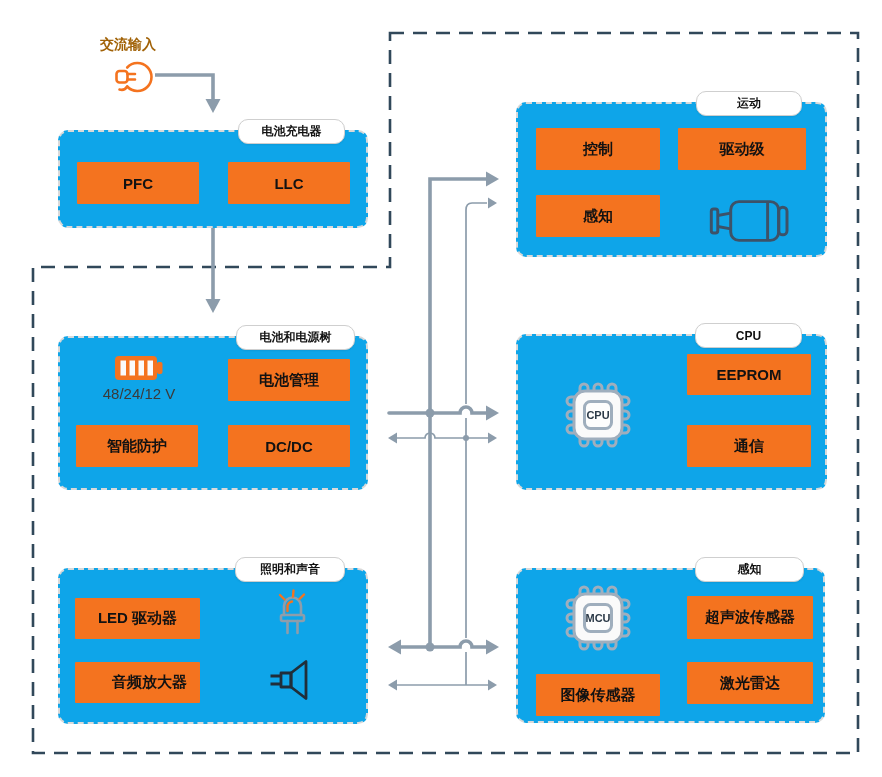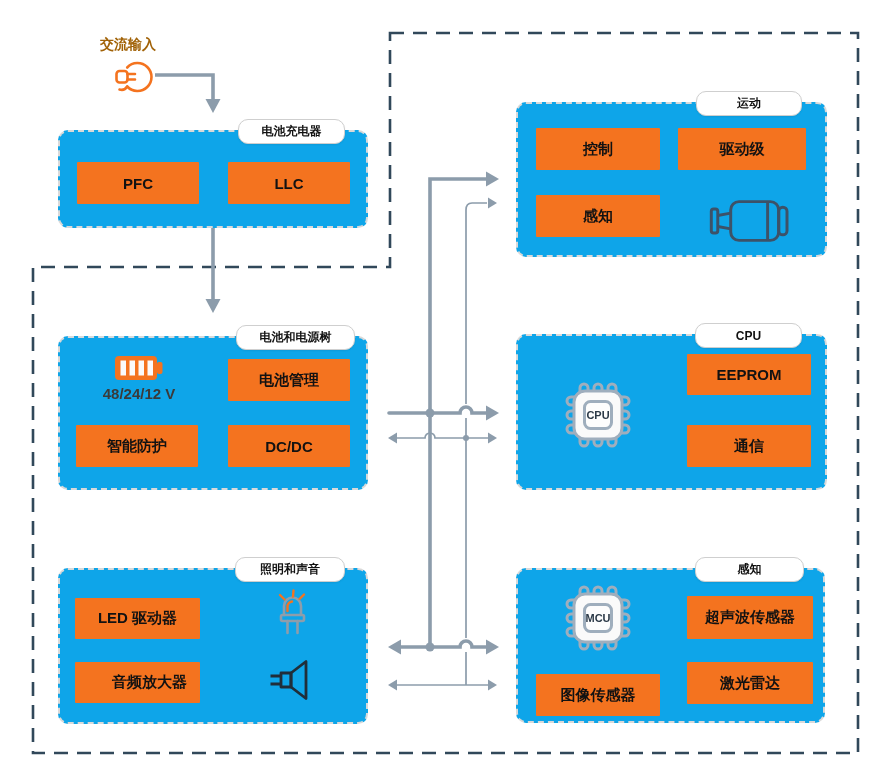--- a/index.html
+++ b/index.html
@@ -7,21 +7,21 @@
           font-family:"Liberation Sans","DejaVu Sans",sans-serif;}
   #wires{position:absolute;left:0;top:0;}
   .group{position:absolute;border:2px dashed #d9d9d9;border-radius:10px;background:#0ea5e9;box-sizing:border-box;}
   .tab{position:absolute;top:-13px;height:25px;background:#fff;border:1px solid #cfcfcf;border-radius:10px;
        box-shadow:0 1px 2px rgba(0,0,0,.07);display:flex;align-items:center;justify-content:center;
        font-size:12px;font-weight:bold;color:#111;z-index:3;box-sizing:border-box;}
   .btn{position:absolute;background:#f4731f;border-radius:1px;display:flex;align-items:center;justify-content:center;
        font-size:15px;font-weight:700;color:#121212;z-index:2;box-sizing:border-box;cursor:default;}
   .icon{position:absolute;z-index:2;}
   .icon svg{display:block;width:100%;height:100%;}
-  .caption{position:absolute;font-size:15px;color:#3a3a3a;text-align:center;z-index:2;font-weight:bold;}
+  .caption{position:absolute;font-size:15px;color:#3a3a3a;text-align:center;z-index:2;}
   .heading{position:absolute;font-size:14px;font-weight:bold;color:#a16207;z-index:2;}
   .chip-label{font:bold 11px "Liberation Sans",sans-serif;fill:#2b3947;}
 </style>
 </head>
 <body>
 
 <div id="canvas">
 
   <svg id="wires" width="882" height="777" viewBox="0 0 882 777">
 

